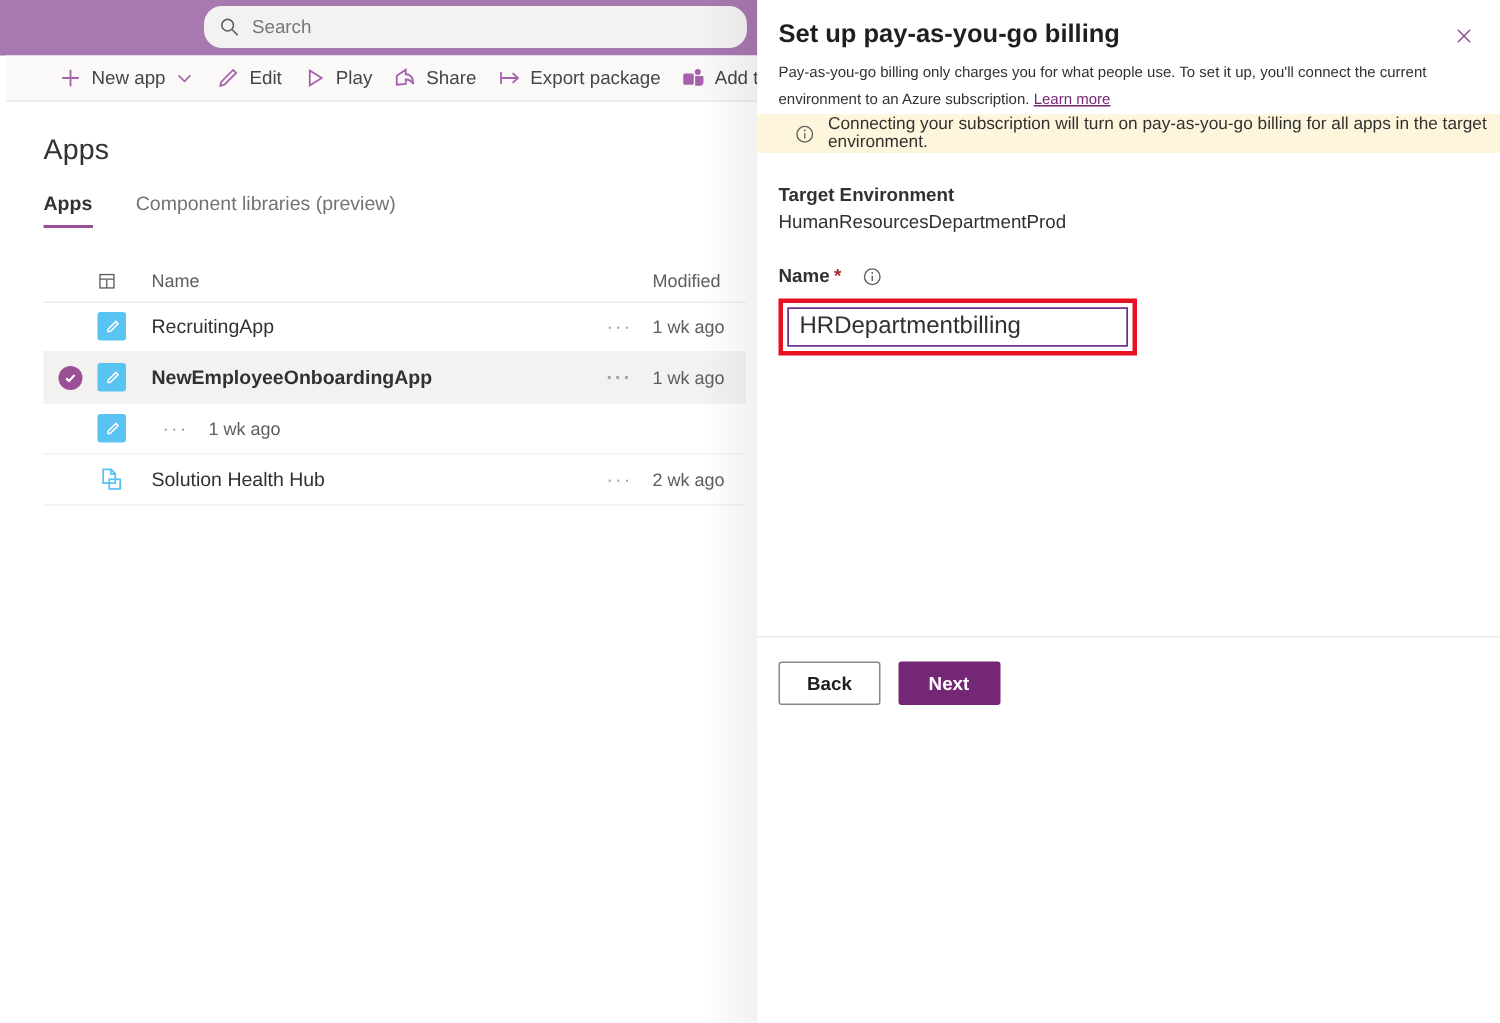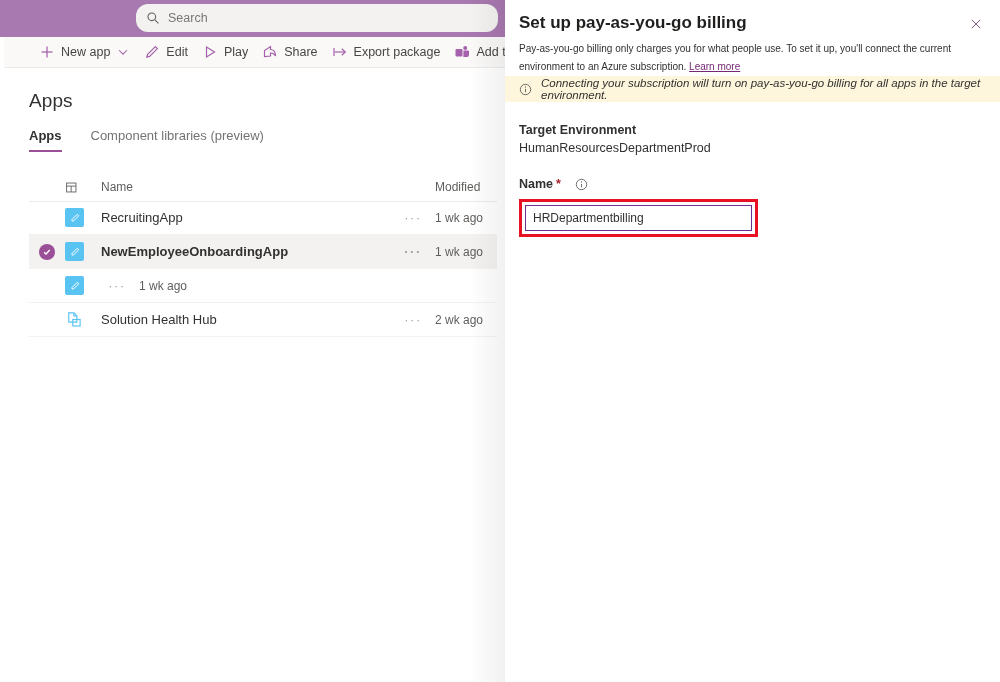--- a/index.html
+++ b/index.html
@@ -282,25 +282,24 @@
 
   .info-bar {
     position: absolute;
     left: 0;
     top: 76px;
     right: 0;
     height: 26px;
     background: #FDF6DC;
     display: flex;
     align-items: center;
-    padding-left: 14px;
+    padding-left: 25px;
     box-sizing: border-box;
     font-size: 11.5px;
     color: #323130;
-    font-style: italic;
   }
   .info-bar .i-ico {
     width: 13px; height: 13px;
     margin-right: 9px;
     color: #605e5c;
     flex: 0 0 auto;
     display: inline-flex;
   }
 
   .form-area {
@@ -350,21 +349,21 @@
   }
   .name-input {
     width: 100%;
     height: 26px;
     box-sizing: border-box;
     border: 1px solid #70308f;
     outline: 1px solid #70308f;
     outline-offset: -1px;
     padding: 0 7px;
     font-family: "Liberation Sans", sans-serif;
-    font-size: 12px;
+    font-size: 16px;
     color: #323130;
     background: #ffffff;
   }
 
   .panel-footer {
     position: absolute;
     left: 0; right: 0;
     bottom: 0;
     height: 64px;
     border-top: 1px solid #edebe9;
@@ -625,14 +624,18 @@
         </svg>
       </span>
     </div>
 
     <div class="highlight-box">
       <input class="name-input" type="text" value="HRDepartmentbilling" style="">
     </div>
 
   </div>
 
+  <div class="panel-footer">
+    <button class="btn btn-secondary">Back</button>
+    <button class="btn btn-primary">Next</button>
+  </div>
 
 </div>
 
 </body></html>

